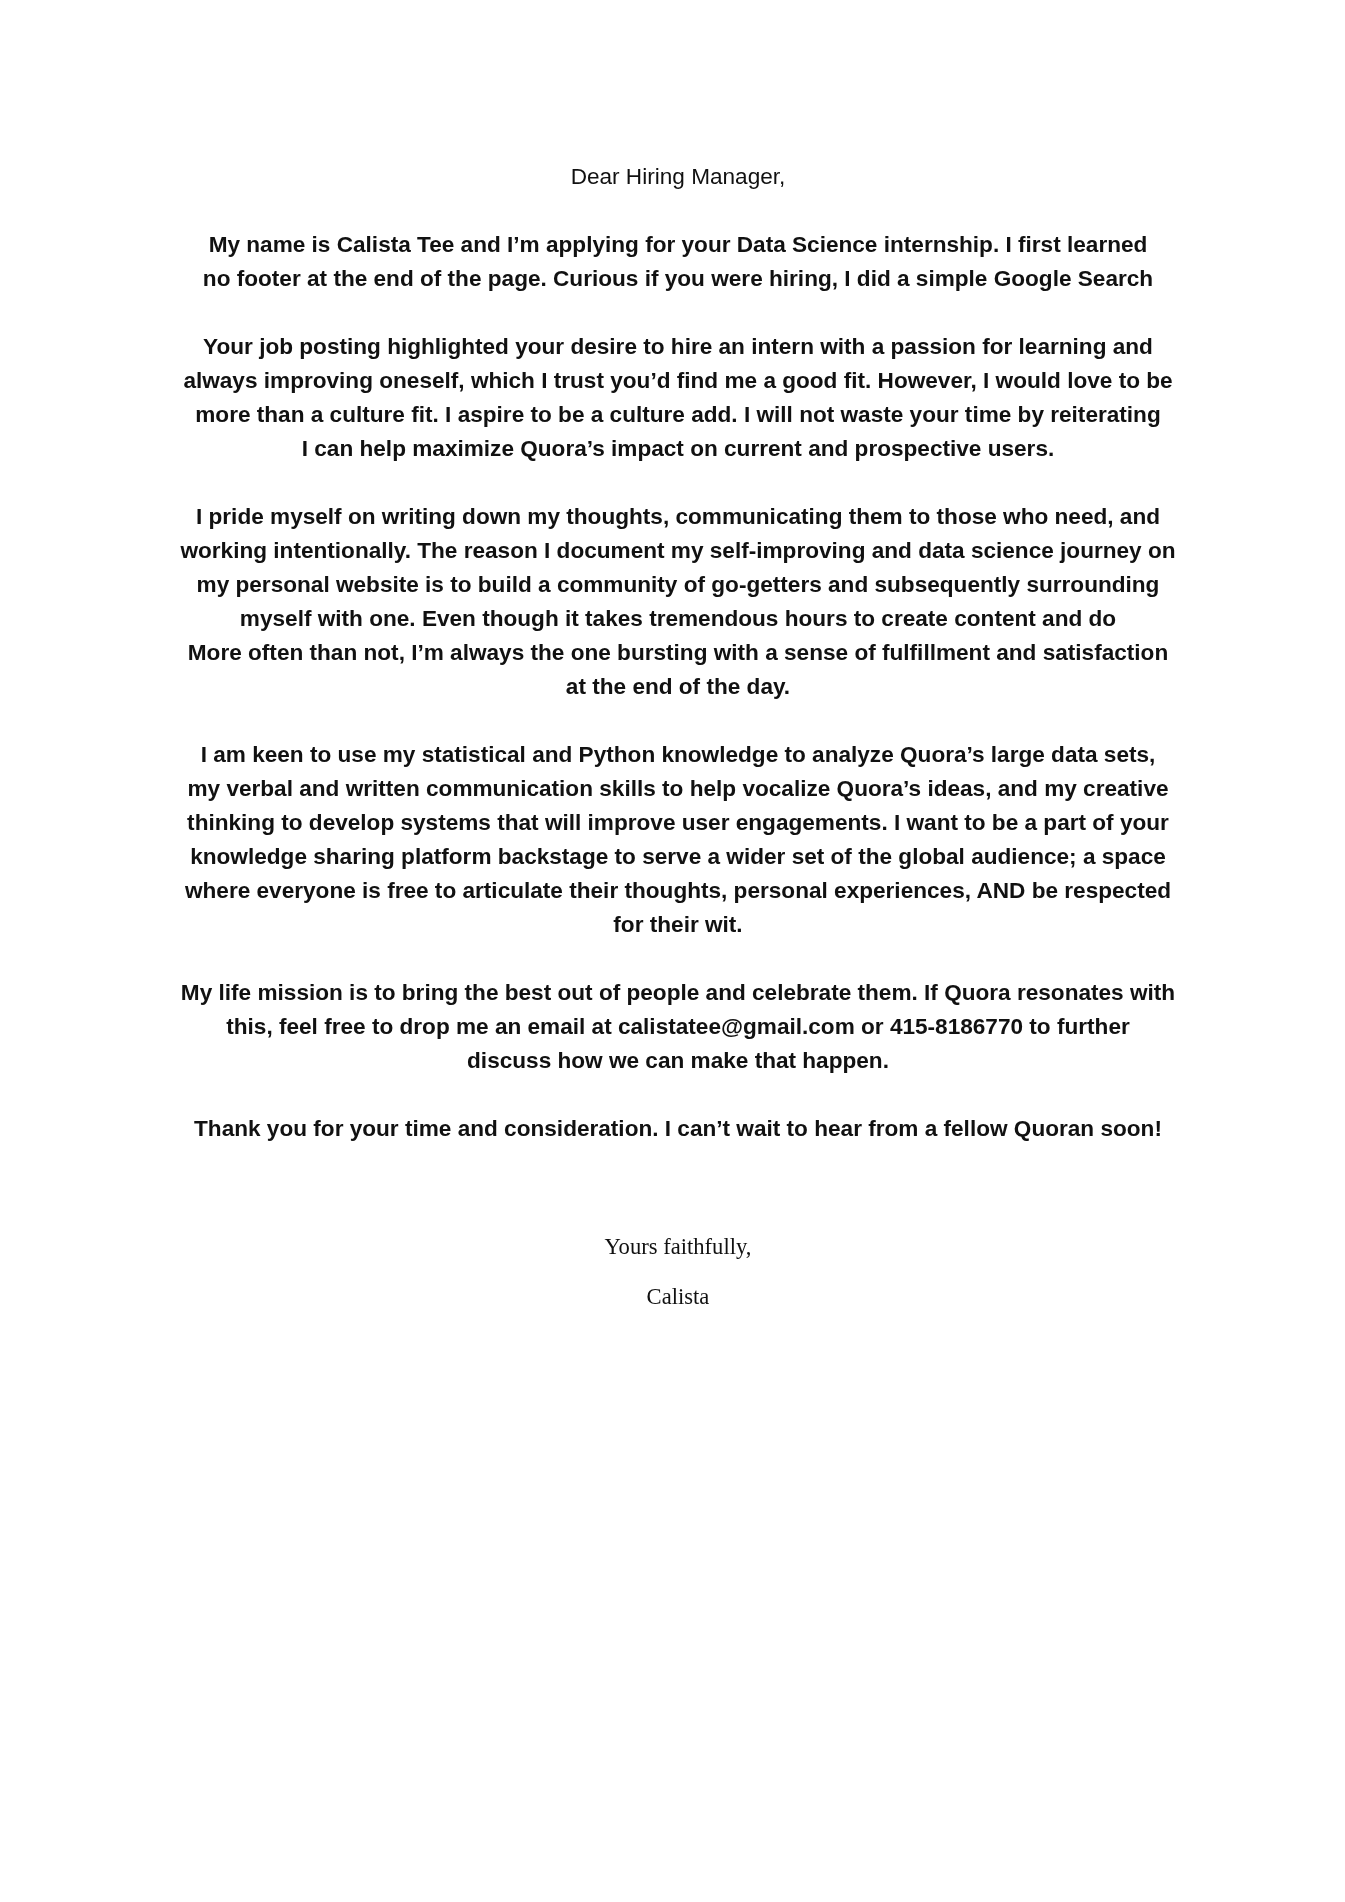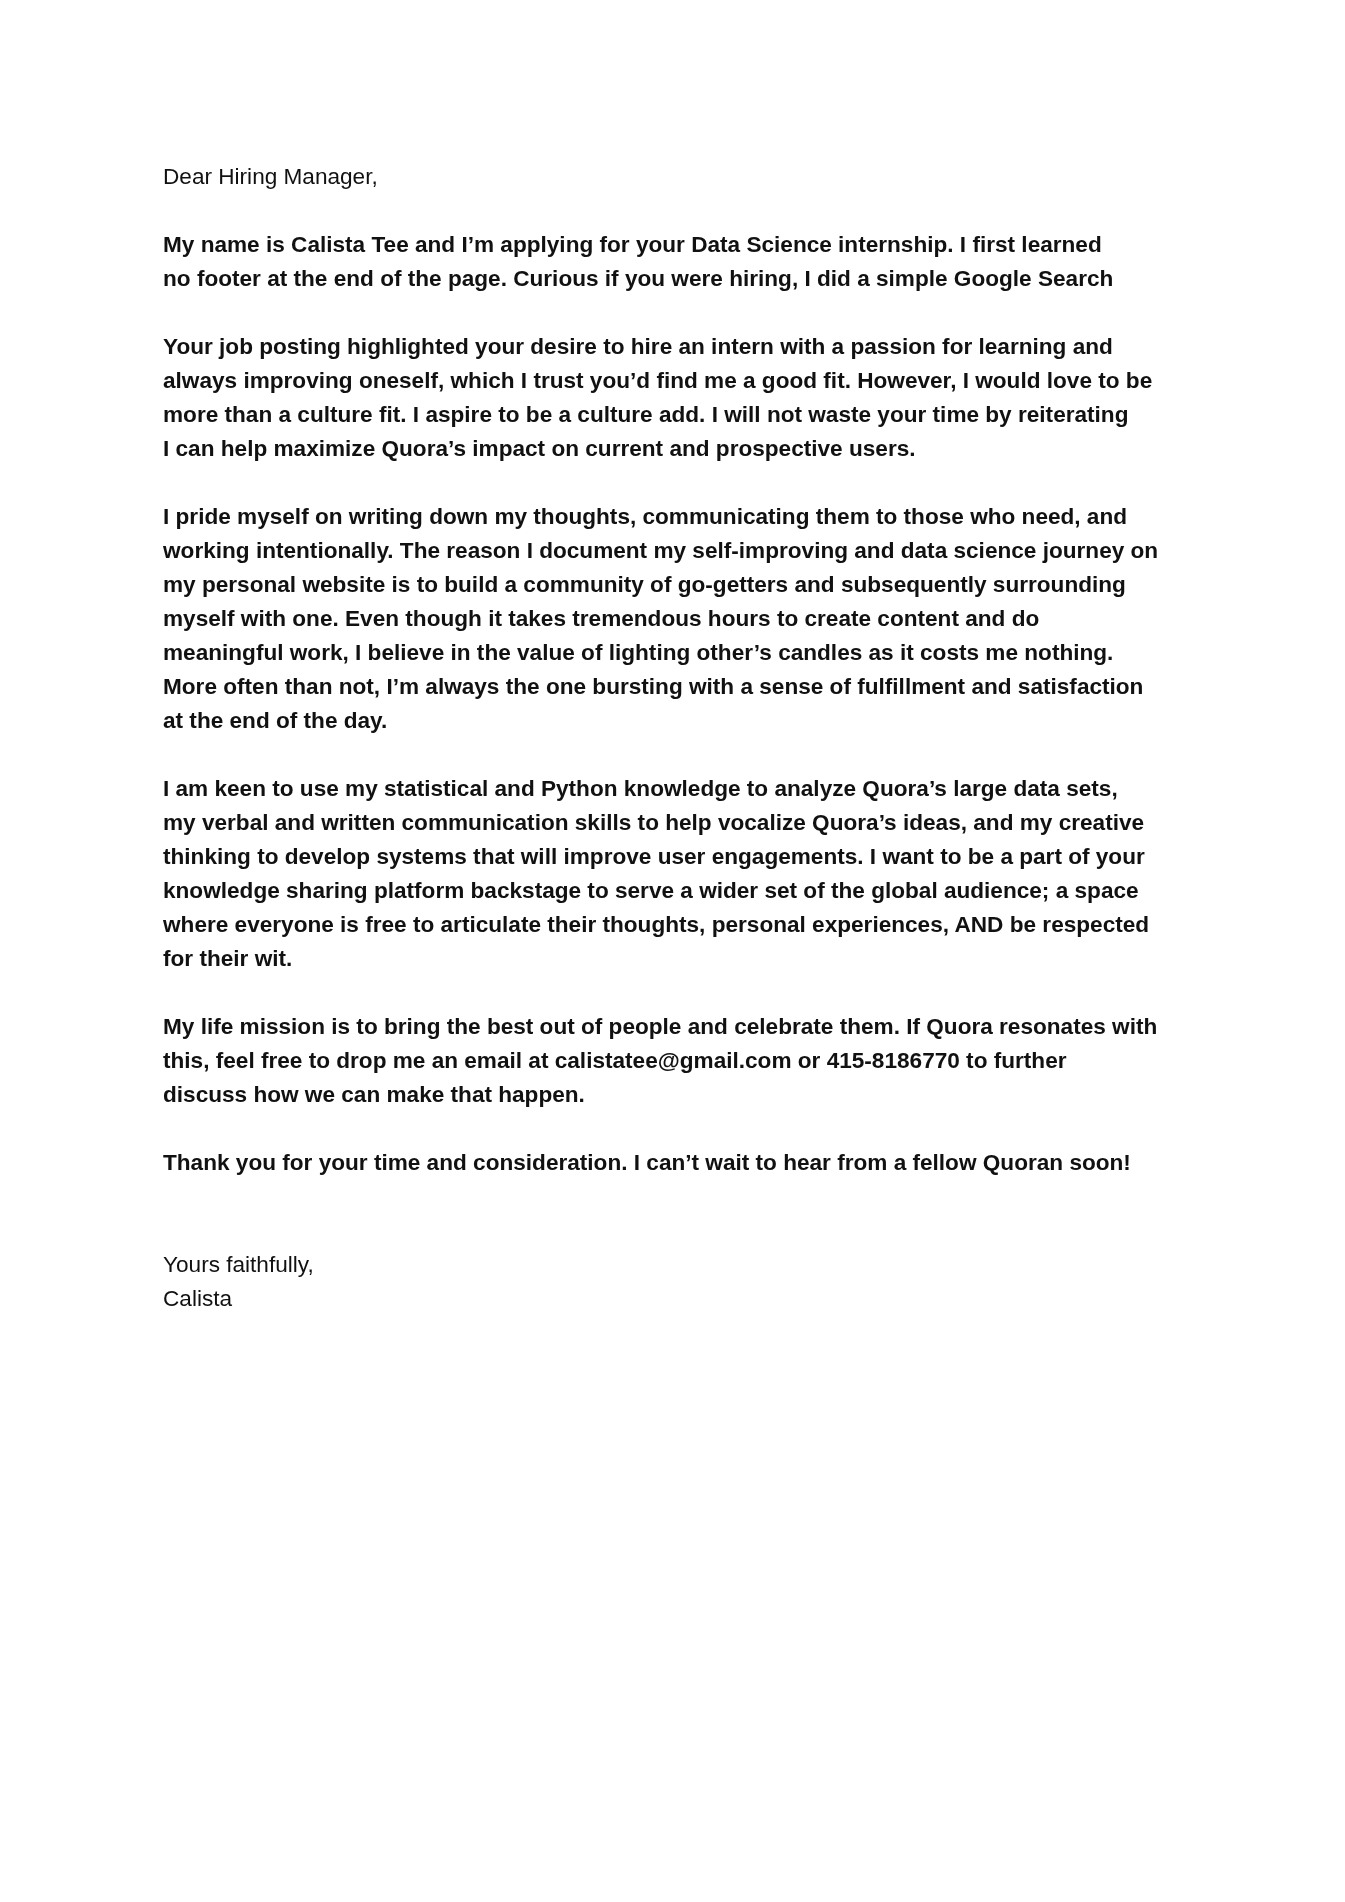--- a/index.html
+++ b/index.html
@@ -15,35 +15,37 @@
     }
     .page {
       position: absolute;
       left: 163px;
       top: 160px;
       width: 1030px;
       font-family: "Liberation Sans", sans-serif;
       font-size: 22.6px;
       line-height: 34px;
       color: #111111;
+      text-align: center;
     }
     .para {
       margin: 0 0 34px 0;
       white-space: normal;
     }
     .line {
       display: block;
       white-space: nowrap;
       font-weight: bold;
     }
     .closing-gap {
       height: 34px;
     }
     .signoff {
-      margin: 0;
+      margin: 16px;
+      font-family: Liberation Serif, serif;
     }
   </style>
 </head>
 <body>
 
 <div class="page">
   <p class="para">Dear Hiring Manager,</p>
 
   <p class="para">
     <span class="line">My name is Calista Tee and I’m applying for your Data Science internship. I first learned</span>
@@ -55,21 +57,20 @@
     <span class="line">always improving oneself, which I trust you’d find me a good fit. However, I would love to be</span>
     <span class="line">more than a culture fit. I aspire to be a culture add. I will not waste your time by reiterating</span>
     <span class="line">I can help maximize Quora’s impact on current and prospective users.</span>
   </p>
 
   <p class="para">
     <span class="line">I pride myself on writing down my thoughts, communicating them to those who need, and</span>
     <span class="line">working intentionally. The reason I document my self-improving and data science journey on</span>
     <span class="line">my personal website is to build a community of go-getters and subsequently surrounding</span>
     <span class="line">myself with one. Even though it takes tremendous hours to create content and do</span>
-    <span class="line">meaningful work, I believe in the value of lighting other’s candles as it costs me nothing.</span>
     <span class="line">More often than not, I’m always the one bursting with a sense of fulfillment and satisfaction</span>
     <span class="line">at the end of the day.</span>
   </p>
 
   <p class="para">
     <span class="line">I am keen to use my statistical and Python knowledge to analyze Quora’s large data sets,</span>
     <span class="line">my verbal and written communication skills to help vocalize Quora’s ideas, and my creative</span>
     <span class="line">thinking to develop systems that will improve user engagements. I want to be a part of your</span>
     <span class="line">knowledge sharing platform backstage to serve a wider set of the global audience; a space</span>
     <span class="line">where everyone is free to articulate their thoughts, personal experiences, AND be respected</span>

